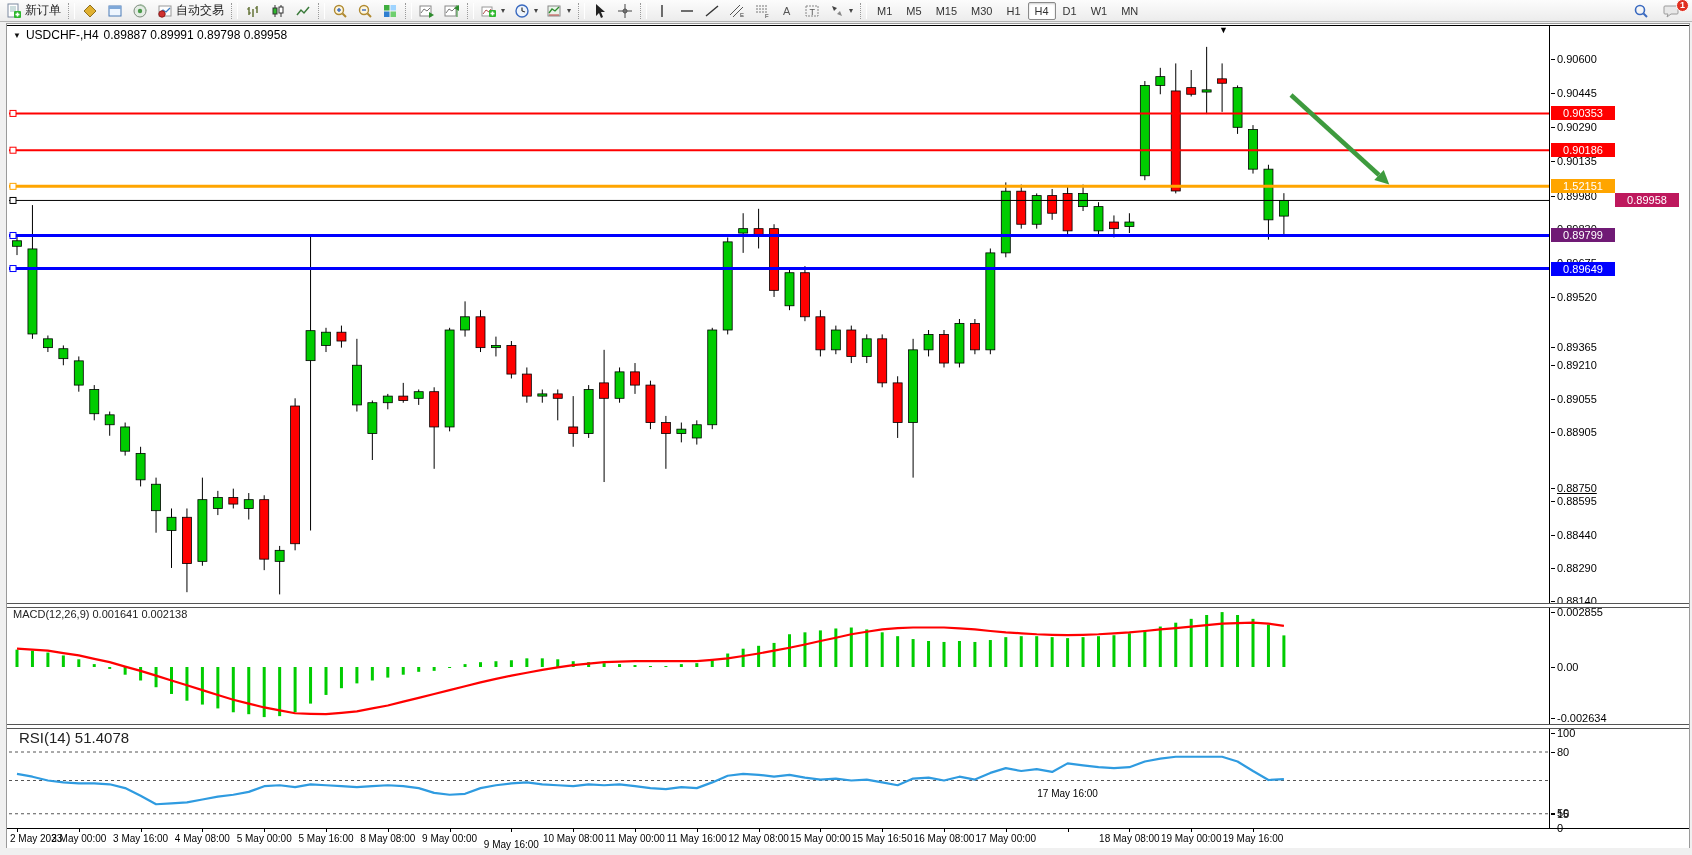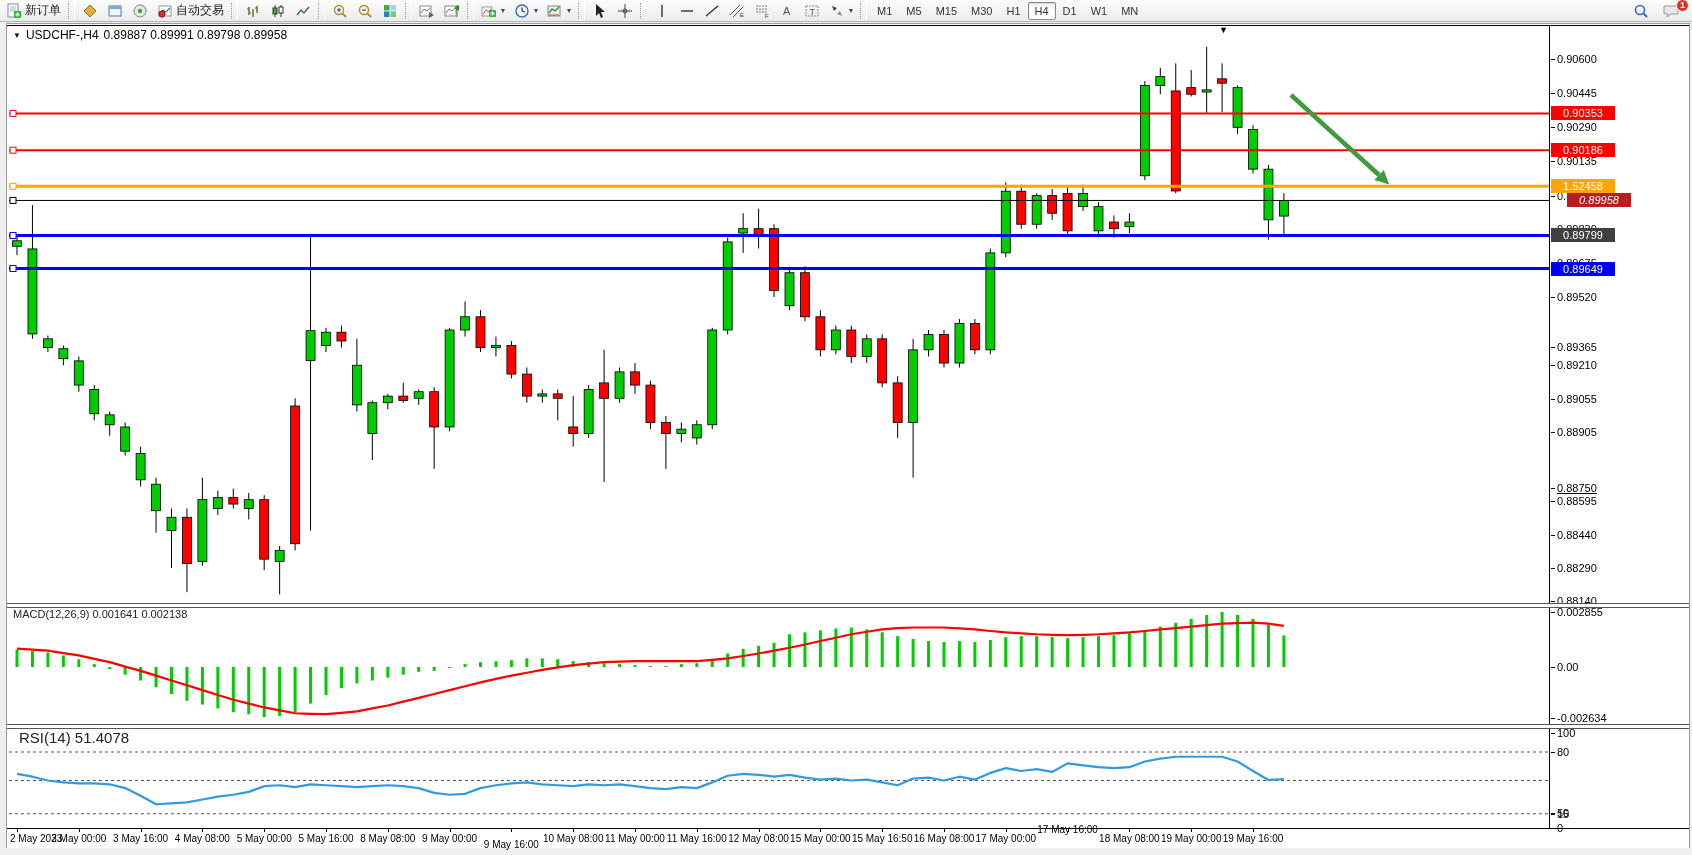--- a/index.html
+++ b/index.html
@@ -635,23 +635,23 @@
       <div class="axis-tick" style="top: 335.259px; left: 1550px;"><i></i>0.89210</div>
       <div class="axis-tick" style="top: 369.41px; left: 1550px;"><i></i>0.89055</div>
       <div class="axis-tick" style="top: 402.459px; left: 1550px;"><i></i>0.88905</div>
       <div class="axis-tick" style="top: 458px; left: 1550px; text-decoration: underline;"><i></i>0.88750</div>
       <div class="axis-tick" style="top: 470.762px; left: 1550px;"><i></i>0.88595</div>
       <div class="axis-tick" style="top: 504.913px; left: 1550px;"><i></i>0.88440</div>
       <div class="axis-tick" style="top: 537.962px; left: 1550px;"><i></i>0.88290</div>
       <div class="axis-tick" style="top: 571.012px; left: 1550px;"><i></i>0.88140</div>
       <div class="price-tag" style="top: 82.4215px; left: 1544px; background: rgb(255, 0, 0);">0.90353</div>
       <div class="price-tag" style="top: 119.217px; left: 1544px; background: rgb(255, 0, 0);">0.90186</div>
-      <div class="price-tag" style="top: 155.351px; left: 1544px; background: rgb(255, 165, 0); color: rgb(255, 255, 255);">1.52458</div>
-      <div class="price-tag" style="top: 169.452px; left: 1560px; background: #b91c1c; font-style: italic;">0.89958</div>
-      <div class="price-tag" style="top: 204.484px; left: 1544px; background: #404040;">0.89799</div>
+      <div class="price-tag" style="top: 155.351px; left: 1544px; background: rgb(255, 165, 0); color: rgb(255, 255, 255);">1.52151</div>
+      <div class="price-tag" style="top: 169.452px; left: 1608px; background: #be185d;">0.89958</div>
+      <div class="price-tag" style="top: 204.484px; left: 1544px; background: #701a75;">0.89799</div>
       <div class="price-tag" style="top: 237.534px; left: 1544px; background: rgb(0, 0, 255);">0.89649</div>
       <div style="position: absolute; left: 6px; top: 584px; font-size: 11px; color: rgb(34, 34, 34); z-index: 25;">MACD(12,26,9) 0.001641 0.002138</div>
       <svg class="layer" width="1682" height="119" style="top: 582px;">
         <rect x="8.5" y="43.662400000000005" width="3" height="17.337599999999995" fill="#00cc00"></rect>
         <rect x="23.95" y="44.625600000000006" width="3" height="16.374399999999994" fill="#00cc00"></rect>
         <rect x="39.4" y="46.552" width="3" height="14.448" fill="#00cc00"></rect>
         <rect x="54.849999999999994" y="49.4416" width="3" height="11.558399999999999" fill="#00cc00"></rect>
         <rect x="70.3" y="53.294399999999996" width="3" height="7.705600000000004" fill="#00cc00"></rect>
         <rect x="85.75" y="58.1104" width="3" height="2.8896000000000015" fill="#00cc00"></rect>
         <rect x="101.19999999999999" y="61" width="3" height="1.926400000000001" fill="#00cc00"></rect>
@@ -776,21 +776,21 @@
       <div class="time-label" style="top: 809px; left: 751.6px; transform: translateX(-50%);">12 May 08:00</div>
       <div class="time-tick" style="position: absolute; left: 813.4px; top: 804px;"></div>
       <div class="time-label" style="top: 809px; left: 813.4px; transform: translateX(-50%);">15 May 00:00</div>
       <div class="time-tick" style="position: absolute; left: 875.2px; top: 804px;"></div>
       <div class="time-label" style="top: 809px; left: 875.2px; transform: translateX(-50%);">15 May 16:50</div>
       <div class="time-tick" style="position: absolute; left: 937px; top: 804px;"></div>
       <div class="time-label" style="top: 809px; left: 937px; transform: translateX(-50%);">16 May 08:00</div>
       <div class="time-tick" style="position: absolute; left: 998.8px; top: 804px;"></div>
       <div class="time-label" style="top: 809px; left: 998.8px; transform: translateX(-50%);">17 May 00:00</div>
       <div class="time-tick" style="position: absolute; left: 1060.6px; top: 804px;"></div>
-      <div class="time-label" style="top: 764px; left: 1060.6px; transform: translateX(-50%); margin-top: 36px;">17 May 16:00</div>
+      <div class="time-label" style="top: 764px; left: 1060.6px; transform: translateX(-50%);">17 May 16:00</div>
       <div class="time-tick" style="position: absolute; left: 1122.4px; top: 804px;"></div>
       <div class="time-label" style="top: 809px; left: 1122.4px; transform: translateX(-50%);">18 May 08:00</div>
       <div class="time-tick" style="position: absolute; left: 1184.2px; top: 804px;"></div>
       <div class="time-label" style="top: 809px; left: 1184.2px; transform: translateX(-50%);">19 May 00:00</div>
       <div class="time-tick" style="position: absolute; left: 1246px; top: 804px;"></div>
       <div class="time-label" style="top: 809px; left: 1246px; transform: translateX(-50%);">19 May 16:00</div>
     </div>
 </div>
 <div id="bottom-strip"></div>
 

